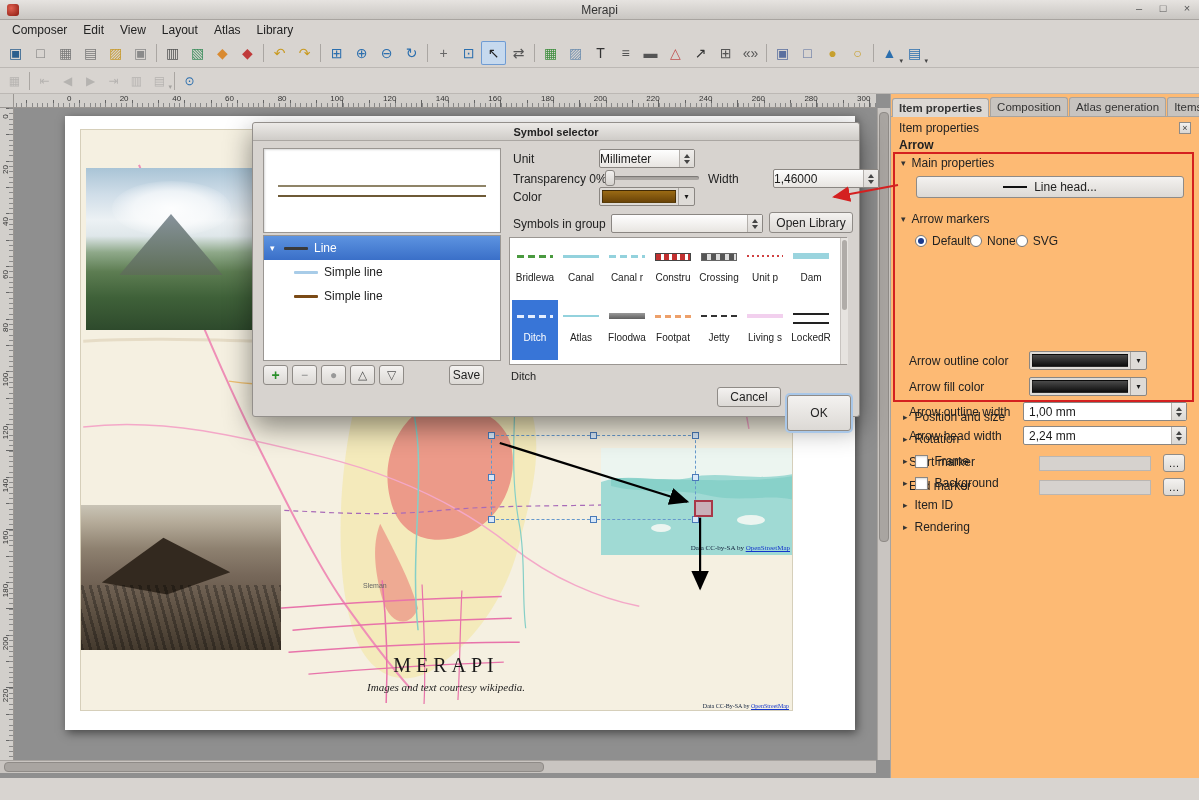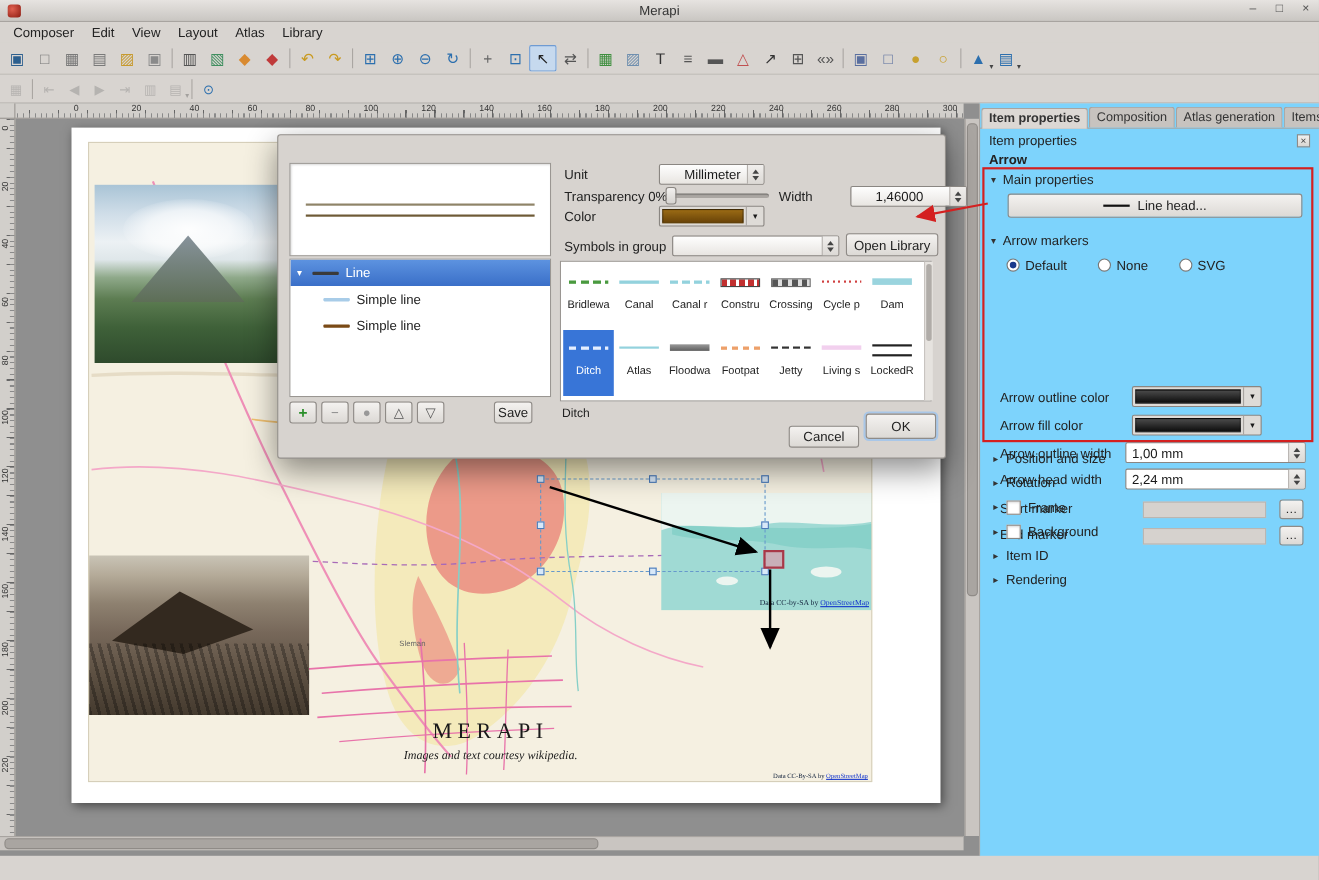--- a/index.html
+++ b/index.html
@@ -77,21 +77,21 @@
   .map-subtitle{position:absolute;left:235px;top:551px;width:260px;text-align:center;font-family:"Liberation Serif",serif;font-style:italic;font-size:11px;color:#222;}
   .sleman-label{position:absolute;left:282px;top:452px;font-size:7px;color:#666;}
 
   
   .dialog{position:absolute;left:252px;top:122px;width:608px;height:295px;background:#d7d3cf;border:1px solid #938f8b;border-radius:3px;box-shadow:0 10px 28px rgba(0,0,0,.45);z-index:40;}
   .dlg-title{height:18px;background:linear-gradient(#eceae7,#cfccc8);border-bottom:1px solid #aaa6a2;text-align:center;font-size:11px;font-weight:bold;line-height:18px;color:#222;border-radius:3px 3px 0 0;}
   .dlg-label{position:absolute;font-size:12px;color:#222;}
   .dlg-preview{position:absolute;left:10px;top:25px;width:238px;height:85px;background:#fff;border:1px solid #9a9692;box-shadow:inset 1px 1px 2px rgba(0,0,0,.15);}
   .pline{position:absolute;left:14px;right:14px;height:2px;}
   .combo{position:absolute;height:19px;background:linear-gradient(#fefefe,#e8e5e1);border:1px solid #8a8682;border-radius:2px;display:flex;align-items:center;font-size:12px;}
-  .combo-val{flex:1;padding-left:22px;overflow:hidden;white-space:nowrap;}
+  .combo-val{flex:1;padding-left:0;overflow:hidden;white-space:nowrap;}
   .spin-arrows{width:15px;height:100%;border-left:1px solid #b4b0ac;display:flex;flex-direction:column;align-items:center;justify-content:center;gap:2px;background:linear-gradient(#f0eeec,#dcd9d5);flex:none;}
   .spin-arrows .up{width:0;height:0;border-left:3px solid transparent;border-right:3px solid transparent;border-bottom:4px solid #444;}
   .spin-arrows .dn{width:0;height:0;border-left:3px solid transparent;border-right:3px solid transparent;border-top:4px solid #444;}
   .slider{position:absolute;height:16px;}
   .groove{position:absolute;left:0;right:0;top:6px;height:4px;background:#aaa6a2;border-radius:2px;box-shadow:inset 0 1px 1px rgba(0,0,0,.3);}
   .shandle{position:absolute;left:0;top:0;width:10px;height:16px;background:linear-gradient(#f2f0ee,#d6d3cf);border:1px solid #8a8682;border-radius:3px;}
   .colorbtn{position:absolute;height:19px;border:1px solid #8a8682;border-radius:2px;background:#dedbd7;display:flex;}
   .swatch{flex:1;margin:2px;border:1px solid rgba(0,0,0,.4);}
   .cb-dd{width:16px;display:flex;align-items:center;justify-content:center;font-size:8px;border-left:1px solid #a8a4a0;flex:none;}
   .pushbtn{position:absolute;background:linear-gradient(#f4f2f0,#dcd9d5);border:1px solid #8f8b87;border-radius:3px;font-size:12px;color:#222;display:flex;align-items:center;justify-content:center;}
@@ -123,33 +123,33 @@
   .sym-thick-gray::before{height:6px;margin-top:-3px;background:linear-gradient(#9a9a9a,#5f5f5f);}
   .sym-dash-orange::before{height:3px;margin-top:-1px;background:repeating-linear-gradient(90deg,#eda06a 0 6px,transparent 6px 10px);}
   .sym-dash-black::before{height:2px;margin-top:-1px;background:repeating-linear-gradient(90deg,#333 0 6px,transparent 6px 10px);}
   .sym-solid-pink::before{height:4px;margin-top:-2px;background:#f2d0ee;}
   .sym-double-black::before{height:7px;margin-top:-3px;border-top:2px solid #222;border-bottom:2px solid #222;}
   .sym-label{font-size:10px;margin-top:4px;color:#222;white-space:nowrap;overflow:hidden;}
   .mini-toolbar{position:absolute;left:10px;top:242px;display:flex;}
   .mini-btn{width:25px;height:20px;margin-right:4px;background:linear-gradient(#f4f2f0,#dcd9d5);border:1px solid #8f8b87;border-radius:3px;display:flex;align-items:center;justify-content:center;font-size:12px;}
 
   
-  .panel{position:absolute;left:890px;top:94px;width:309px;height:684px;background:#7dd3fc;border-left:1px solid #a8a4a0;font-size:12px;}
+  .panel{position:absolute;left:890px;top:94px;width:309px;height:684px;background:#fdba74;border-left:1px solid #a8a4a0;font-size:12px;}
   .tabs{position:absolute;left:0;top:2px;width:100%;height:21px;display:flex;align-items:flex-end;border-bottom:1px solid #a8a4a0;}
   .tab{padding:3px 6px;font-size:11.5px;background:#c7c3bf;border:1px solid #a8a4a0;border-bottom:none;border-radius:3px 3px 0 0;margin-left:1px;color:#333;white-space:nowrap;}
   .tab.active{background:#dcd8d4;font-weight:bold;position:relative;top:1px;}
   .ptitle-row{position:absolute;left:8px;top:27px;width:292px;display:flex;align-items:center;}
   .ptitle-row .t{flex:1;font-size:12px;color:#222;}
   .pclose{width:12px;height:12px;border:1px solid #8f8b87;background:linear-gradient(#f2f0ee,#d9d6d2);font-size:9px;line-height:10px;text-align:center;color:#444;}
   .itype{position:absolute;left:8px;top:44px;font-weight:bold;color:#222;}
   .grp{position:absolute;left:10px;display:flex;gap:6px;align-items:center;font-size:12px;color:#222;}
   .grp .tri{font-size:9px;color:#333;}
   .line-style{left:25px;top:82px;width:268px;height:22px;}
   .lsline{display:inline-block;width:24px;height:2px;background:#111;margin-right:7px;}
-  .radios{position:absolute;left:24px;top:140px;display:flex;gap:28px;align-items:center;}
+  .radios{position:absolute;left:24px;top:140px;display:flex;align-items:center;}
   .radio-wrap{display:flex;align-items:center;gap:5px;font-size:12px;color:#222;}
   .radio{width:12px;height:12px;border-radius:50%;border:1px solid #777;background:#fff;display:flex;align-items:center;justify-content:center;}
   .radio.on::after{content:"";width:6px;height:6px;border-radius:50%;background:#1a3a8c;}
   .plabel{position:absolute;left:18px;font-size:12px;color:#222;}
   .pcolorbtn{left:138px;width:118px;}
   .pspin{position:absolute;left:132px;width:164px;height:19px;background:#fff;border:1px solid #8a8682;border-radius:2px;display:flex;align-items:center;font-size:12px;}
   .pspin .v{flex:1;padding-left:5px;}
   .mfield{position:absolute;left:148px;width:112px;height:15px;background:#d6d2ce;border:1px solid #bab6b2;}
   .ell{position:absolute;left:272px;width:22px;height:18px;font-size:11px;}
   .sections{position:absolute;left:0;top:312px;width:100%;}
@@ -569,20 +569,21 @@
         </div>
         <div class="section-row">
           <span class="tri">▸</span>
           <span>Rendering</span>
         </div>
       </div>
   </div>
 
 
   <div class="dialog">
+    <div class="dlg-title">Symbol selector</div>
 
     <div class="dlg-preview">
       <div class="pline" style="top:36px;background:#8f8468"></div>
       <div class="pline" style="top:46px;background:#6e5a36"></div>
     </div>
 
     <span class="dlg-label" style="left:260px;top:29px">Unit</span>
     <div class="combo" style="left:346px;top:26px;width:96px">
       <span class="combo-val">Millimeter</span>
       <span class="spin-arrows">
@@ -653,21 +654,21 @@
         <div class="sym-cell">
           <div class="sym-icon sym-squares-red"></div>
           <div class="sym-label">Constru</div>
         </div>
         <div class="sym-cell">
           <div class="sym-icon sym-squares-gray"></div>
           <div class="sym-label">Crossing</div>
         </div>
         <div class="sym-cell">
           <div class="sym-icon sym-dots-red"></div>
-          <div class="sym-label">Cycle p</div>
+          <div class="sym-label">Unit p</div>
         </div>
         <div class="sym-cell">
           <div class="sym-icon sym-thick-cyan"></div>
           <div class="sym-label">Dam</div>
         </div>
         <div class="sym-cell sel">
           <div class="sym-icon sym-dash-blue"></div>
           <div class="sym-label">Ditch</div>
         </div>
         <div class="sym-cell">
@@ -713,21 +714,21 @@
           <span style="color: rgb(85, 85, 85);">△</span>
         </div>
         <div class="mini-btn">
           <span style="color: rgb(85, 85, 85);">▽</span>
         </div>
       </div>
     <div class="pushbtn" style="left:196px;top:242px;width:35px;height:20px">Save</div>
     <span class="dlg-label" style="left:258px;top:247px;font-size:11px">Ditch</span>
 
     <div class="pushbtn" style="left:464px;top:264px;width:64px;height:20px">Cancel</div>
-    <div class="pushbtn focus" style="left:534px;top:253px;width:64px;height:23px">OK</div>
+    <div class="pushbtn focus" style="left:534px;top:272px;width:64px;height:36px">OK</div>
   </div>
 
   <div class="anno-box"></div>
   <svg class="anno-arrow" viewBox="0 0 84 26">
     <defs>
       <marker id="ah-red" markerWidth="10" markerHeight="9" refX="8" refY="4" orient="auto">
         <path d="M0,0 L9,4 L0,8 Z" fill="#d42020"></path>
       </marker>
     </defs>
     <line x1="80" y1="5" x2="16" y2="17" stroke="#d42020" stroke-width="2" marker-end="url(#ah-red)"></line>

